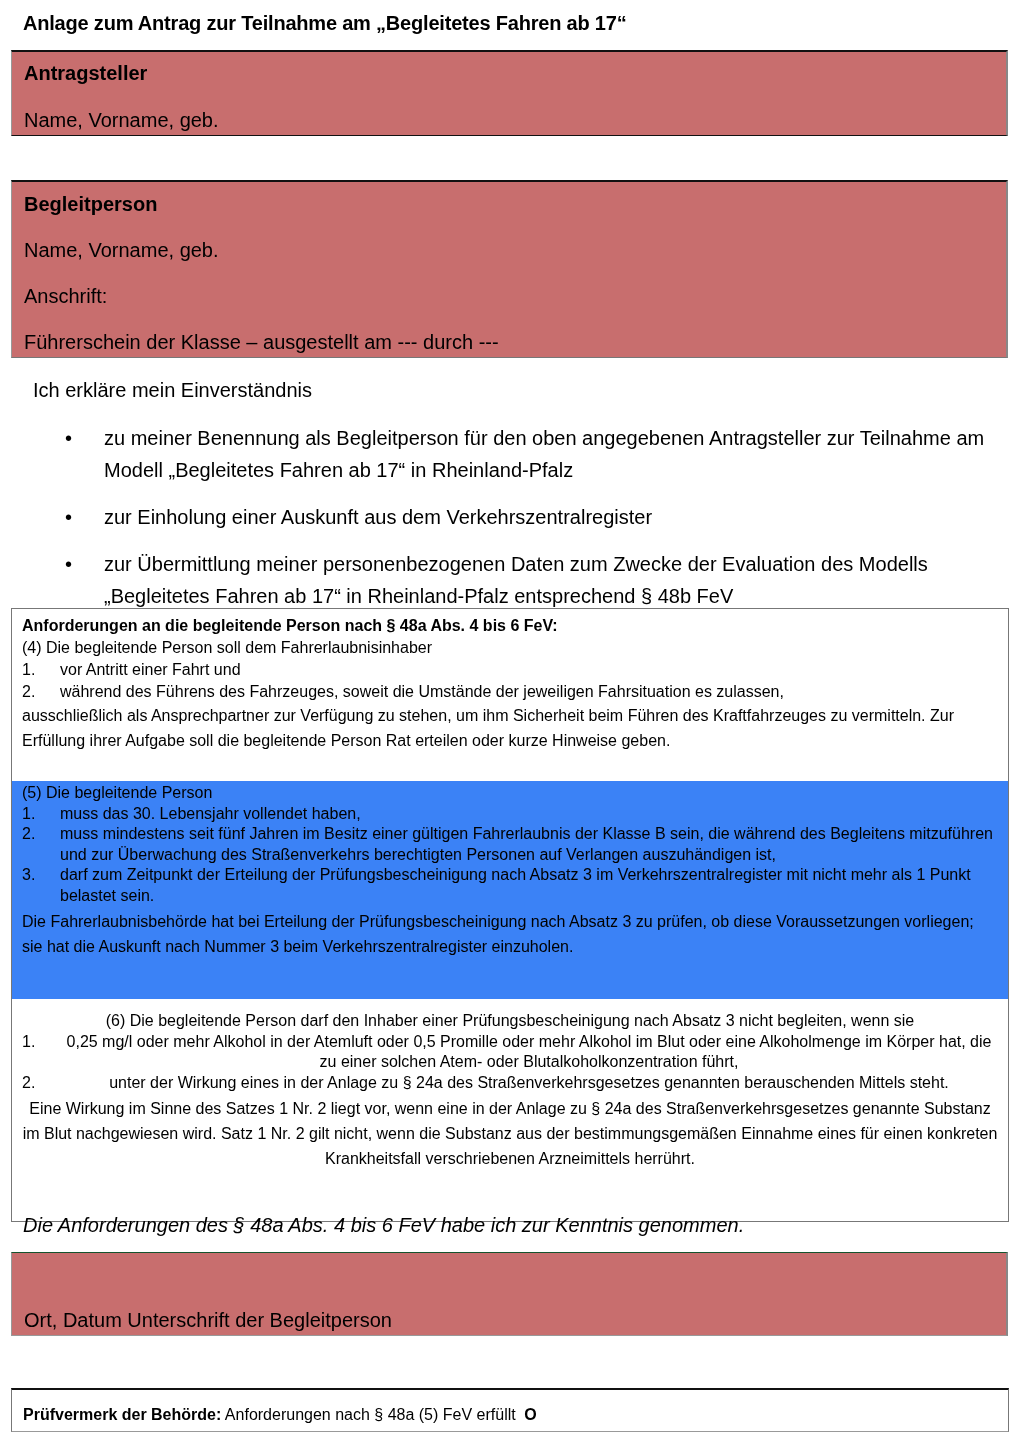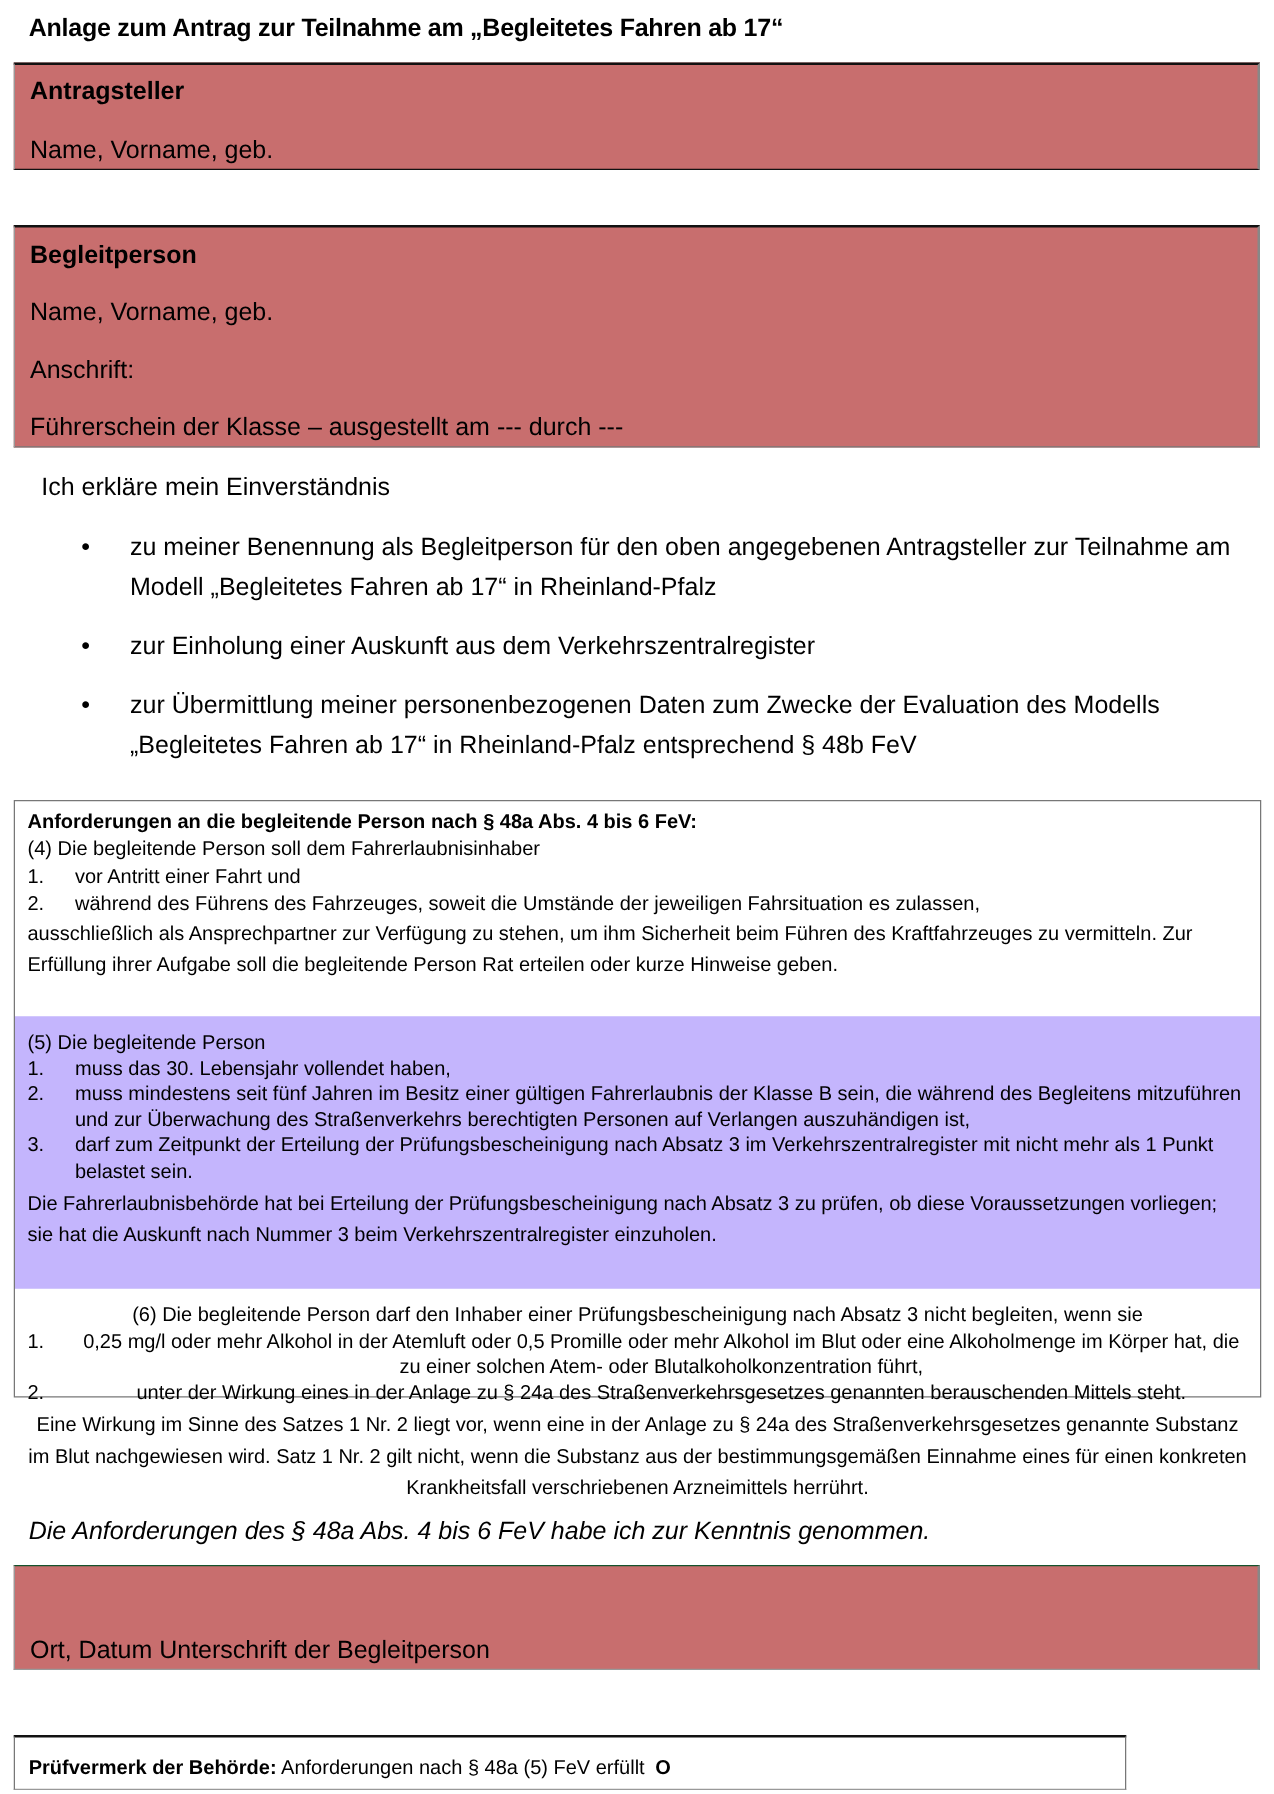--- a/index.html
+++ b/index.html
@@ -9,31 +9,31 @@
   .red-box { background: #c86e6e; border-top: 2px solid #111; border-bottom: 1px solid #111; border-left: 1px solid #999; border-right: 2px solid #888; left: 11px; width: 997px; box-sizing: border-box; }
   .red-box .line { position: absolute; left: 12px; font-size: 20px; white-space: nowrap; }
   .red-box .bold { font-weight: bold; }
   #box1 { top: 50px; height: 86px; }
   #box2 { top: 180px; height: 178px; border-bottom: 1px solid #777; }
   #box3 { top: 1252px; height: 84px; border-top: 1px solid #14532d; border-bottom: 1px solid #999; }
   .consent-title { left: 33px; top: 379px; font-size: 20px; }
   .bullets { left: 60px; top: 422px; width: 930px; font-size: 20px; line-height: 32px; }
   .bullet { position: relative; padding-left: 44px; margin-bottom: 15px; }
   .bullet .dot { position: absolute; left: 5px; top: 0; }
-  .req-box { left: 11px; top: 640px; width: 998px; height: 478px; border: 1px solid #777; box-sizing: border-box; }
+  .req-box { left: 11px; top: 608px; width: 998px; height: 614px; border: 1px solid #777; box-sizing: border-box; }
   .req-box .sec { position: absolute; left: 0; right: 0; padding: 0 10px; font-size: 16px; box-sizing: border-box; }
   #sec4 { top: 6px; line-height: 22px; }
-  #sec5 { top: 172px; height: 218px; background: #c4b5fd; padding-top: 12px; line-height: 20.5px; }
+  #sec5 { top: 172px; height: 218px; background: #3b82f6; padding-top: 2px; line-height: 20.5px; }
   #sec6 { top: 402px; line-height: 20.5px; text-align: center; }
   .req-heading { font-weight: bold; line-height: 22px; }
   .item { position: relative; padding-left: 38px; }
   .item .num { position: absolute; left: 0; }
   .para { line-height: 25px; margin-top: 3px; }
   .ack { left: 23px; top: 1214px; font-size: 20px; font-style: italic; }
-  .stamp-box { left: 11px; top: 1388px; width: 890px; height: 44px; border-top: 2px solid #111; border-left: 1px solid #777; border-right: 1px solid #777; border-bottom: 1px solid #999; box-sizing: border-box; }
+  .stamp-box { left: 11px; top: 1388px; width: 998px; height: 44px; border-top: 2px solid #111; border-left: 1px solid #777; border-right: 1px solid #777; border-bottom: 1px solid #999; box-sizing: border-box; }
   .stamp-box .txt { position: absolute; left: 11px; top: 16px; font-size: 16px; white-space: nowrap; }
   .bold { font-weight: bold; }
 </style>
 </head>
 <body>
 
 <div class="abs doc-title">Anlage zum Antrag zur Teilnahme am „Begleitetes Fahren ab 17“</div>
 
 <div class="abs red-box" id="box1">
   <div class="line bold" style="top:10px;">Antragsteller</div>

